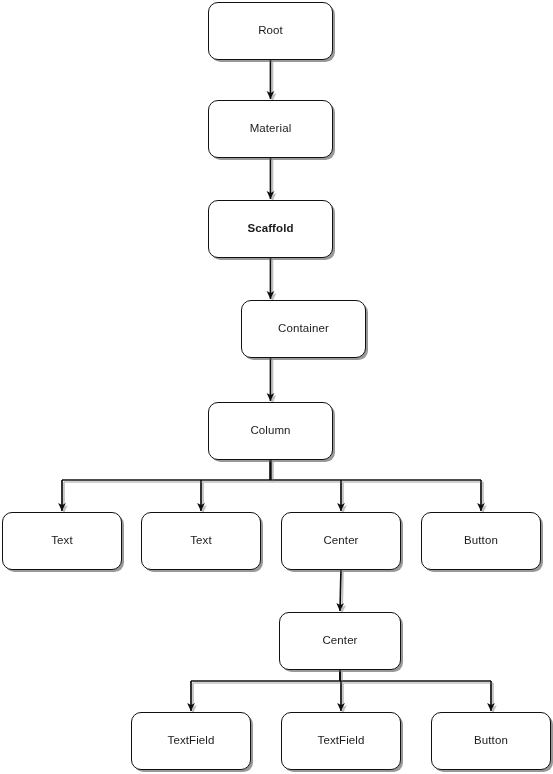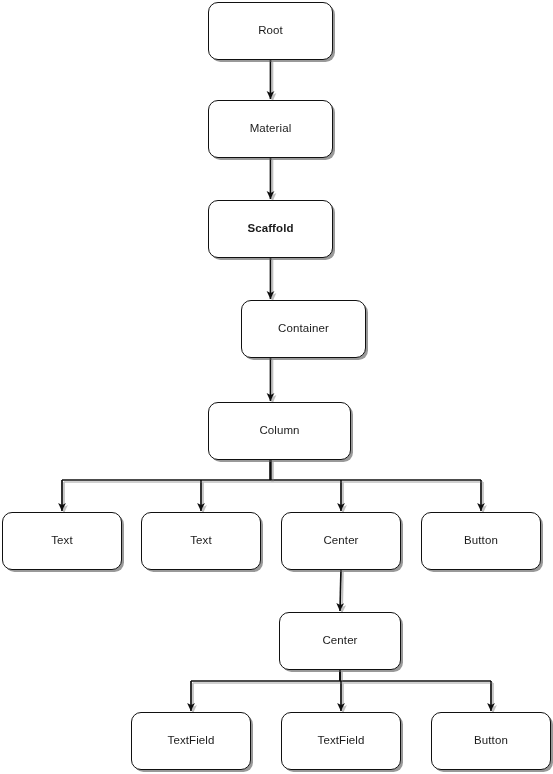--- a/index.html
+++ b/index.html
@@ -99,21 +99,21 @@
       </div>
       <div class="node" style="left: 208px; top: 100px; width: 125px; height: 58px; justify-content: center;">
         <span class="node-label">Material</span>
       </div>
       <div class="node" style="left: 208px; top: 200px; width: 125px; height: 58px; font-weight: bold;">
         <span class="node-label">Scaffold</span>
       </div>
       <div class="node" style="left: 208px; top: 300px; width: 125px; height: 58px; margin-left: 33px;">
         <span class="node-label">Container</span>
       </div>
-      <div class="node" style="left: 208px; top: 402px; width: 143px; height: 58px;">
+      <div class="node" style="left: 208px; top: 402px; width: 125px; height: 58px;">
         <span class="node-label">Column</span>
       </div>
       <div class="node" style="left: 2px; top: 512px; width: 120px; height: 58px;">
         <span class="node-label">Text</span>
       </div>
       <div class="node" style="left: 141px; top: 512px; width: 120px; height: 58px;">
         <span class="node-label">Text</span>
       </div>
       <div class="node" style="left: 281px; top: 512px; width: 120px; height: 58px;">
         <span class="node-label">Center</span>

